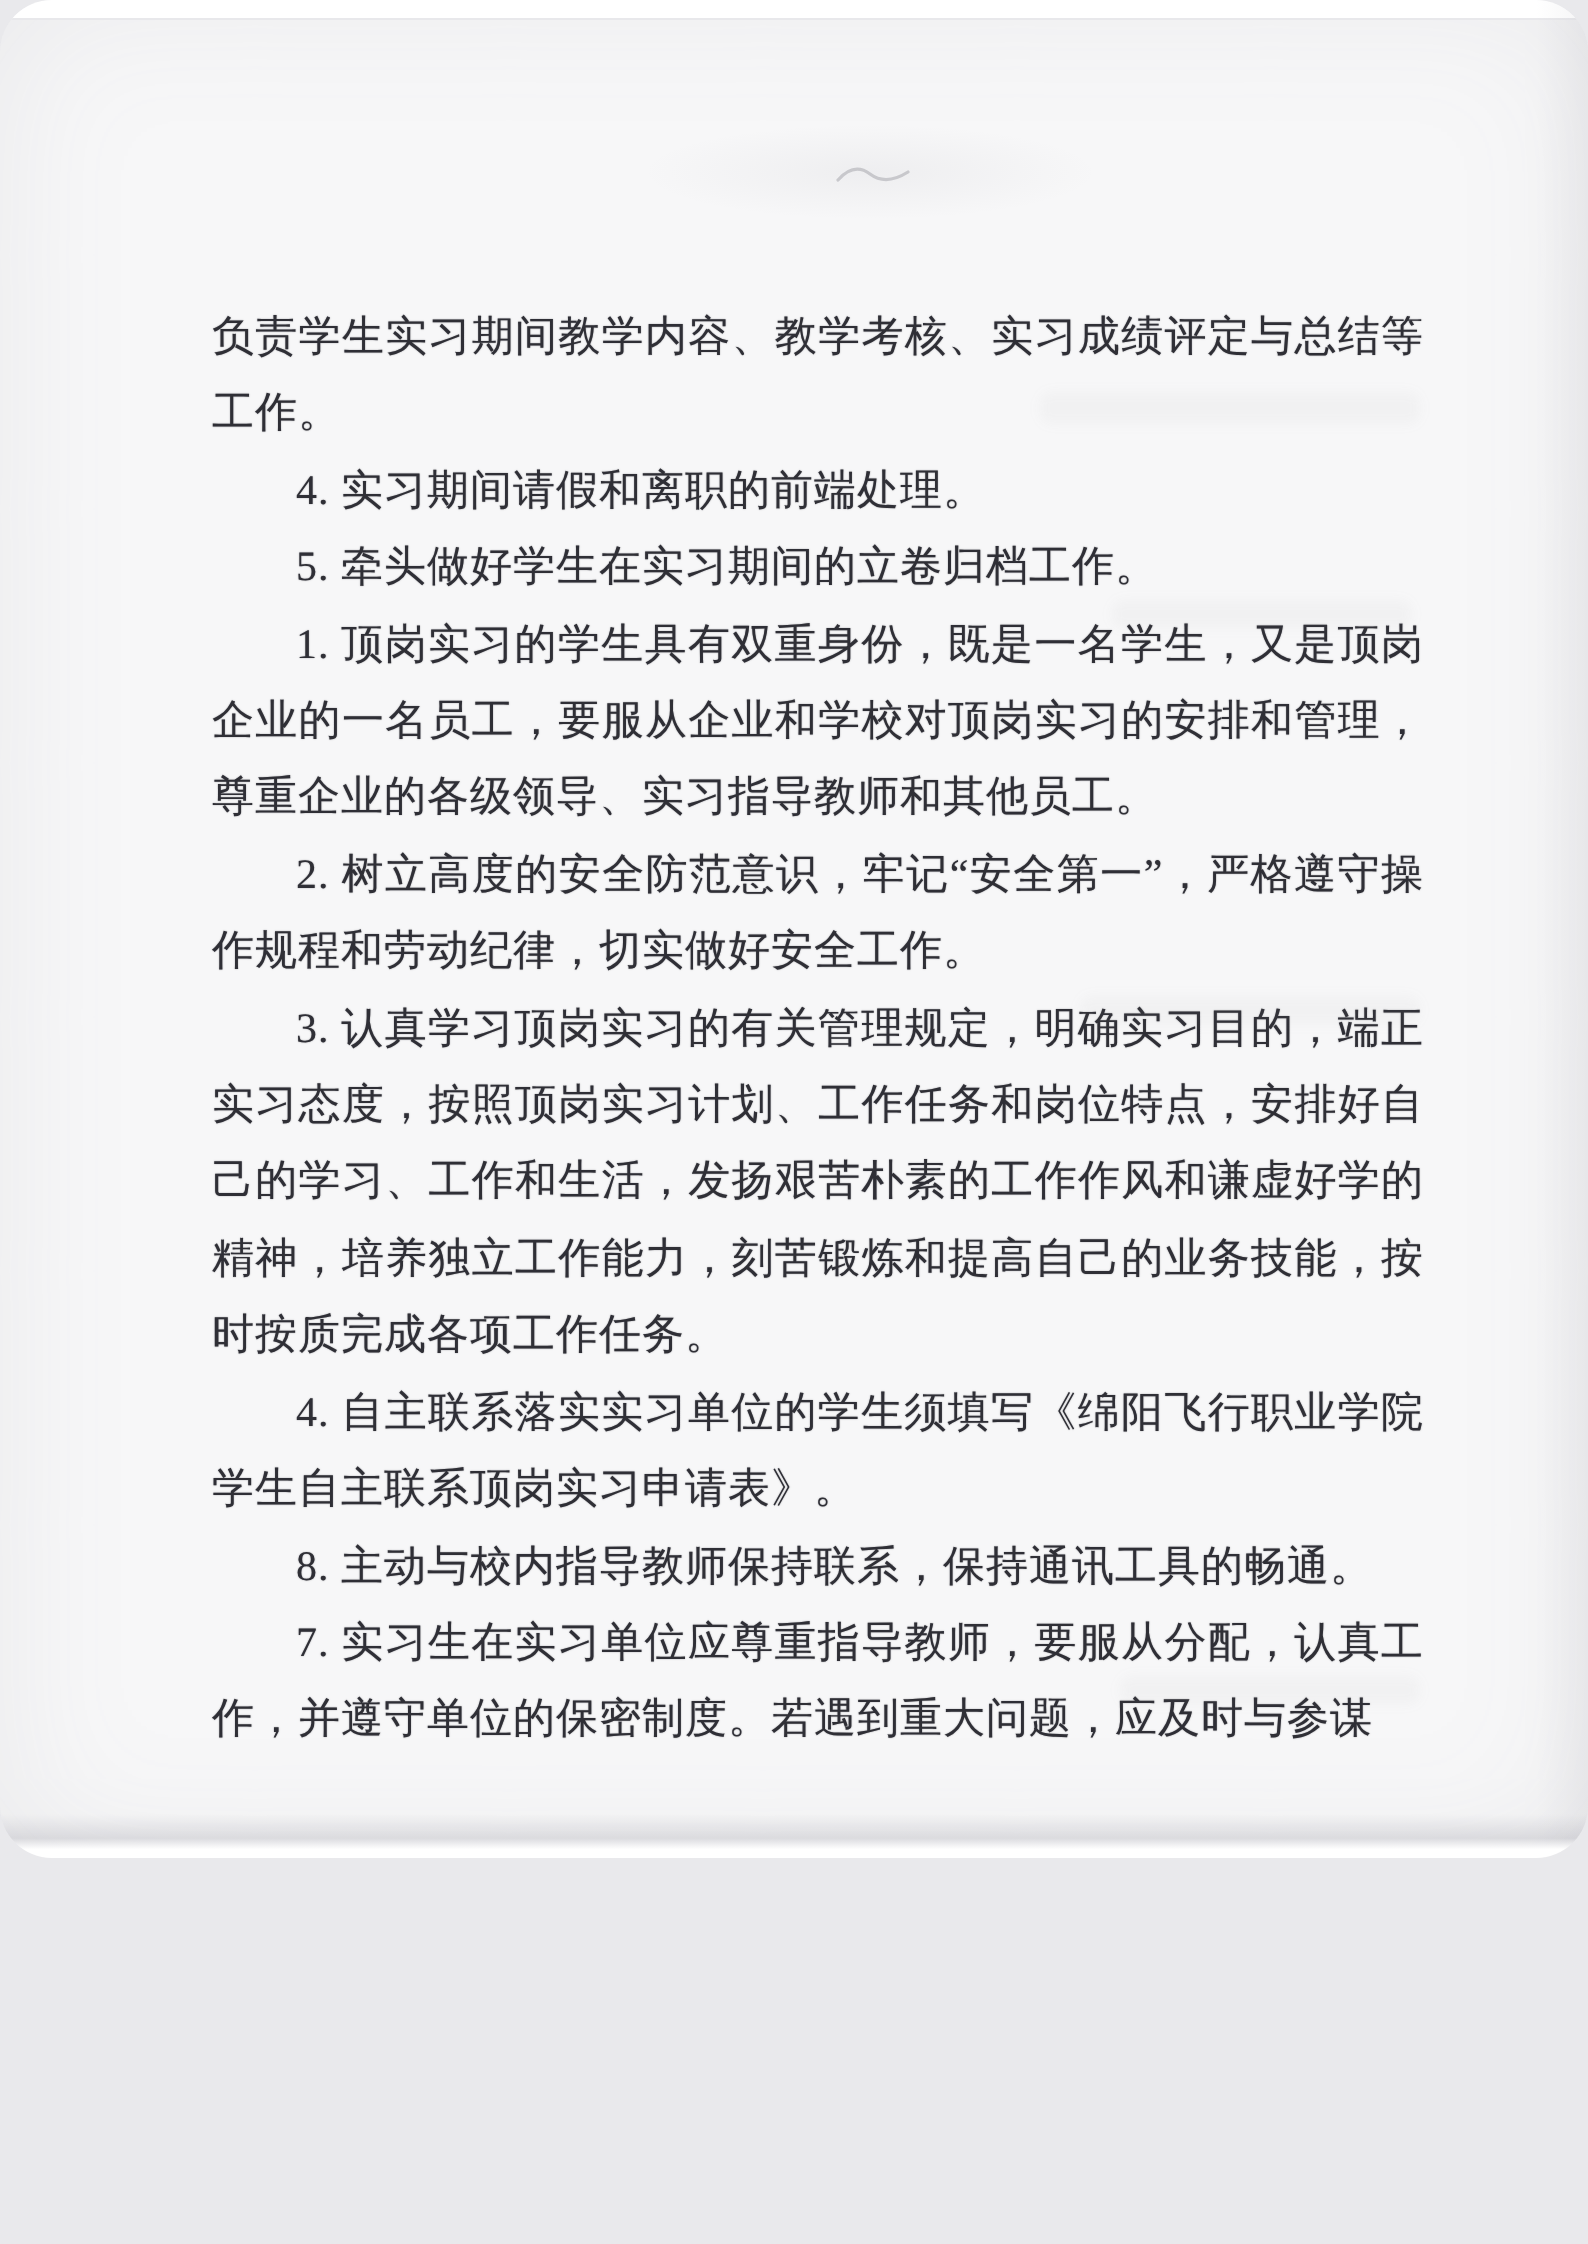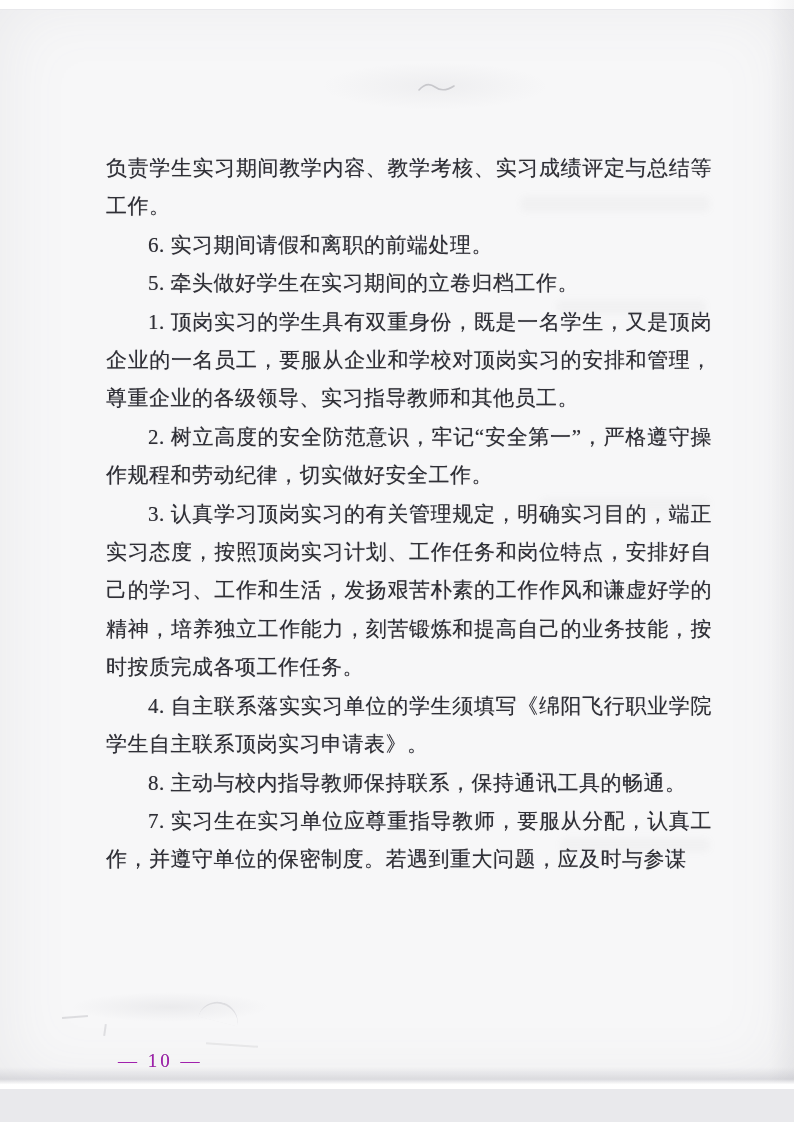--- a/index.html
+++ b/index.html
@@ -4,25 +4,26 @@
 <style>
   html, body {
     margin: 0;
     padding: 0;
     background: #e9e9ec;
     font-family: "Liberation Serif", "DejaVu Serif", serif;
   }
   .page {
     position: relative;
     width: 794px;
-    height: 1089px;
+    height: 929px;
     margin: 0 auto;
     background: #f7f7f8;
     overflow: hidden;
     box-shadow: inset 0 0 70px rgba(120,120,132,0.10);
+    border-radius: 26px;
   }
   
   .top-strip {
     position: absolute; top: 0; left: 0; width: 100%; height: 9px;
     background: #ffffff;
     border-bottom: 1px solid rgba(190,190,198,0.35);
   }
   .bottom-band {
     position: absolute; left: 0; bottom: 0; width: 100%; height: 22px;
     background: linear-gradient(to bottom,
@@ -106,21 +107,21 @@
 
   <div class="smudge-top-blob artifact"></div>
   <div class="squiggle-top artifact">
     <svg width="38" height="14" viewBox="0 0 38 14">
       <path d="M1,10 Q9,1 17,7 T36,6" fill="none" stroke="rgba(80,80,92,0.45)" stroke-width="1.6" stroke-linecap="round"></path>
     </svg>
   </div>
 
   <div class="doc-body">
     <p class="continuation">负责学生实习期间教学内容、教学考核、实习成绩评定与总结等工作。</p>
-    <p>6. 实习期间请假和离职的前端处理。</p>
+    <p>4. 实习期间请假和离职的前端处理。</p>
     <p>5. 牵头做好学生在实习期间的立卷归档工作。</p>
     <p>1. 顶岗实习的学生具有双重身份，既是一名学生，又是顶岗企业的一名员工，要服从企业和学校对顶岗实习的安排和管理，尊重企业的各级领导、实习指导教师和其他员工。</p>
     <p>2. 树立高度的安全防范意识，牢记“安全第一”，严格遵守操作规程和劳动纪律，切实做好安全工作。</p>
     <p>3. 认真学习顶岗实习的有关管理规定，明确实习目的，端正实习态度，按照顶岗实习计划、工作任务和岗位特点，安排好自己的学习、工作和生活，发扬艰苦朴素的工作作风和谦虚好学的精神，培养独立工作能力，刻苦锻炼和提高自己的业务技能，按时按质完成各项工作任务。</p>
     <p>4. 自主联系落实实习单位的学生须填写《绵阳飞行职业学院学生自主联系顶岗实习申请表》。</p>
     <p>8. 主动与校内指导教师保持联系，保持通讯工具的畅通。</p>
     <p>7. 实习生在实习单位应尊重指导教师，要服从分配，认真工作，并遵守单位的保密制度。若遇到重大问题，应及时与参谋</p>
   </div>
 
   <div class="footer-smudge-blob artifact"></div>

